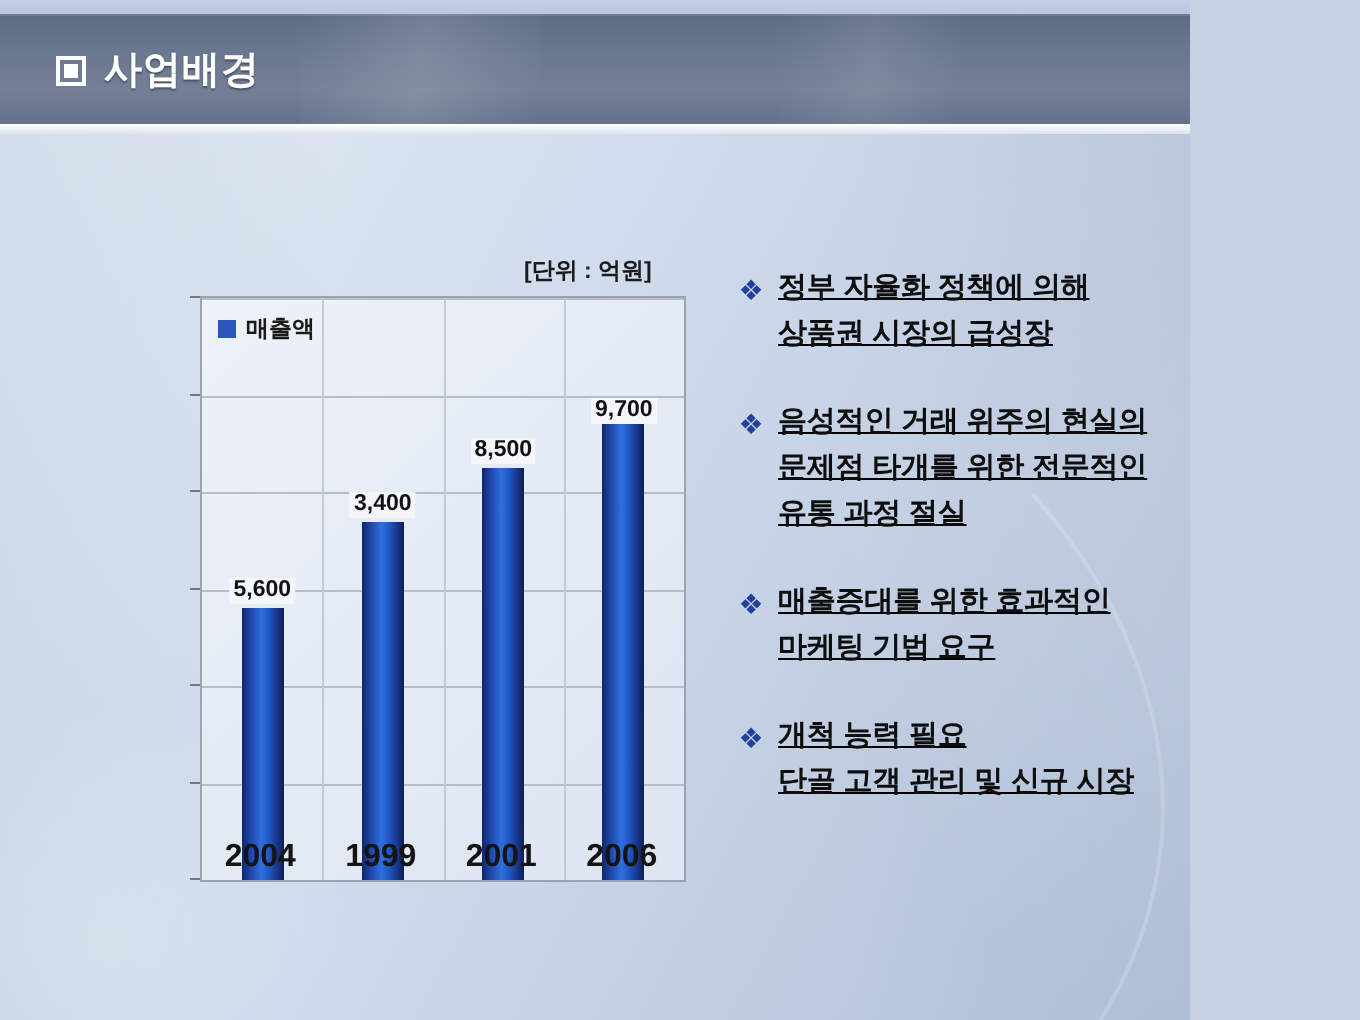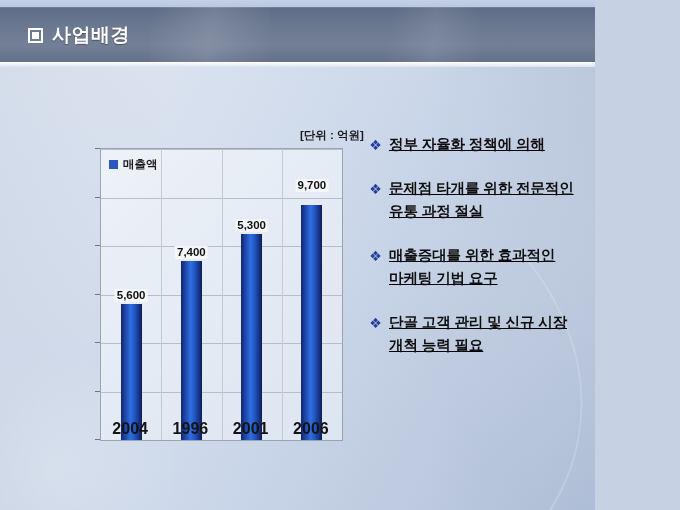--- a/index.html
+++ b/index.html
@@ -53,21 +53,20 @@
   .title-text{
     font-size:19px;font-weight:bold;color:#ffffff;letter-spacing:0.5px;
     text-shadow:0 1px 1px rgba(0,0,0,0.35);
   }
 
   
   .chart{position:absolute;left:0;top:120px;width:360px;height:330px;}
   .unit-label{
     position:absolute;left:262px;top:8px;font-size:11.5px;font-weight:bold;color:#1b1b1b;
     white-space:nowrap;
-    margin-left:38px;
   }
   .plot{
     position:absolute;left:100px;top:28px;width:243px;height:293px;
     border:1px solid #9aa3b0;
     background:linear-gradient(135deg,#eef2f8 0%,#e6ecf5 40%,#dde5f1 100%);
     box-sizing:border-box;
   }
   .gridline{position:absolute;left:0;width:100%;height:1px;background:#b6bec9;}
   .legend{
     position:absolute;left:8px;top:8px;display:flex;align-items:center;gap:5px;
@@ -143,70 +142,72 @@
           <div class="gridline" style="top: 145.5px;"></div>
           <div class="gridline" style="top: 97px;"></div>
           <div class="gridline" style="top: 48.5px;"></div>
           <div class="gridline" style="top: 0px;"></div>
         </div>
       <div class="bars" id="bars">
           <div class="bar" style="left: 19.625px; height: 135.8px;"></div>
           <div class="bar-label" style="left: 30.125px; top: 140.2px; text-align: center;">5,600</div>
           <div style="position: absolute; left: 60.25px; top: 0px; width: 1px; height: 100%; background: rgb(194, 202, 213);"></div>
           <div class="bar" style="left: 79.875px; height: 179.45px;"></div>
-          <div class="bar-label" style="left: 90.375px; top: 96.55px;">7,400</div>
+          <div class="bar-label" style="left: 90.375px; top: 96.55px;">3,400</div>
           <div style="position: absolute; left: 120.5px; top: 0px; width: 1px; height: 100%; background: rgb(194, 202, 213);"></div>
           <div class="bar" style="left: 140.125px; height: 206.125px;"></div>
-          <div class="bar-label" style="left: 150.625px; top: 69.875px;">5,300</div>
+          <div class="bar-label" style="left: 150.625px; top: 69.875px;">8,500</div>
           <div style="position: absolute; left: 180.75px; top: 0px; width: 1px; height: 100%; background: rgb(194, 202, 213);"></div>
           <div class="bar" style="left: 200.375px; height: 235.225px;"></div>
-          <div class="bar-label" style="left: 210.875px; top: 30px;">9,700</div>
+          <div class="bar-label" style="left: 210.875px; top: 50px;">9,700</div>
         </div>
     </div>
 
     <div id="yticks">
         <div style="position: absolute; left: 95px; top: 319px; width: 5px; height: 1px; background: rgb(111, 120, 133);"></div>
         <div style="position: absolute; left: 95px; top: 270.5px; width: 5px; height: 1px; background: rgb(111, 120, 133);"></div>
         <div style="position: absolute; left: 95px; top: 222px; width: 5px; height: 1px; background: rgb(111, 120, 133);"></div>
         <div style="position: absolute; left: 95px; top: 173.5px; width: 5px; height: 1px; background: rgb(111, 120, 133);"></div>
         <div style="position: absolute; left: 95px; top: 125px; width: 5px; height: 1px; background: rgb(111, 120, 133);"></div>
         <div style="position: absolute; left: 95px; top: 76.5px; width: 5px; height: 1px; background: rgb(111, 120, 133);"></div>
         <div style="position: absolute; left: 95px; top: 28px; width: 5px; height: 1px; background: rgb(111, 120, 133);"></div>
       </div>
     <div id="xticks">
         <div class="xtick" style="left: 130.125px;">2004</div>
-        <div class="xtick" style="left: 190.375px;">1996</div>
+        <div class="xtick" style="left: 190.375px;">1999</div>
         <div class="xtick" style="left: 250.625px;">2001</div>
         <div class="xtick" style="left: 310.875px;">2006</div>
       </div>
   </div>
 
   <div class="bullets" id="bullets">
       <div class="bullet-item">
         <span class="bullet-icon">❖</span>
         <span class="bullet-lines">
           <div class="bullet-line">정부 자율화 정책에 의해</div>
-        </span>
-      </div>
-      <div class="bullet-item">
-        <span class="bullet-icon">❖</span>
-        <span class="bullet-lines">
+          <div class="bullet-line">상품권 시장의 급성장</div>
+        </span>
+      </div>
+      <div class="bullet-item">
+        <span class="bullet-icon">❖</span>
+        <span class="bullet-lines">
+          <div class="bullet-line">음성적인 거래 위주의 현실의</div>
           <div class="bullet-line">문제점 타개를 위한 전문적인</div>
           <div class="bullet-line">유통 과정 절실</div>
         </span>
       </div>
       <div class="bullet-item">
         <span class="bullet-icon">❖</span>
         <span class="bullet-lines">
           <div class="bullet-line">매출증대를 위한 효과적인</div>
           <div class="bullet-line">마케팅 기법 요구</div>
         </span>
       </div>
       <div class="bullet-item">
         <span class="bullet-icon">❖</span>
         <span class="bullet-lines">
+          <div class="bullet-line">개척 능력 필요</div>
           <div class="bullet-line">단골 고객 관리 및 신규 시장</div>
-          <div class="bullet-line">개척 능력 필요</div>
         </span>
       </div>
     </div>
 
 </div>
 
 </body></html>

